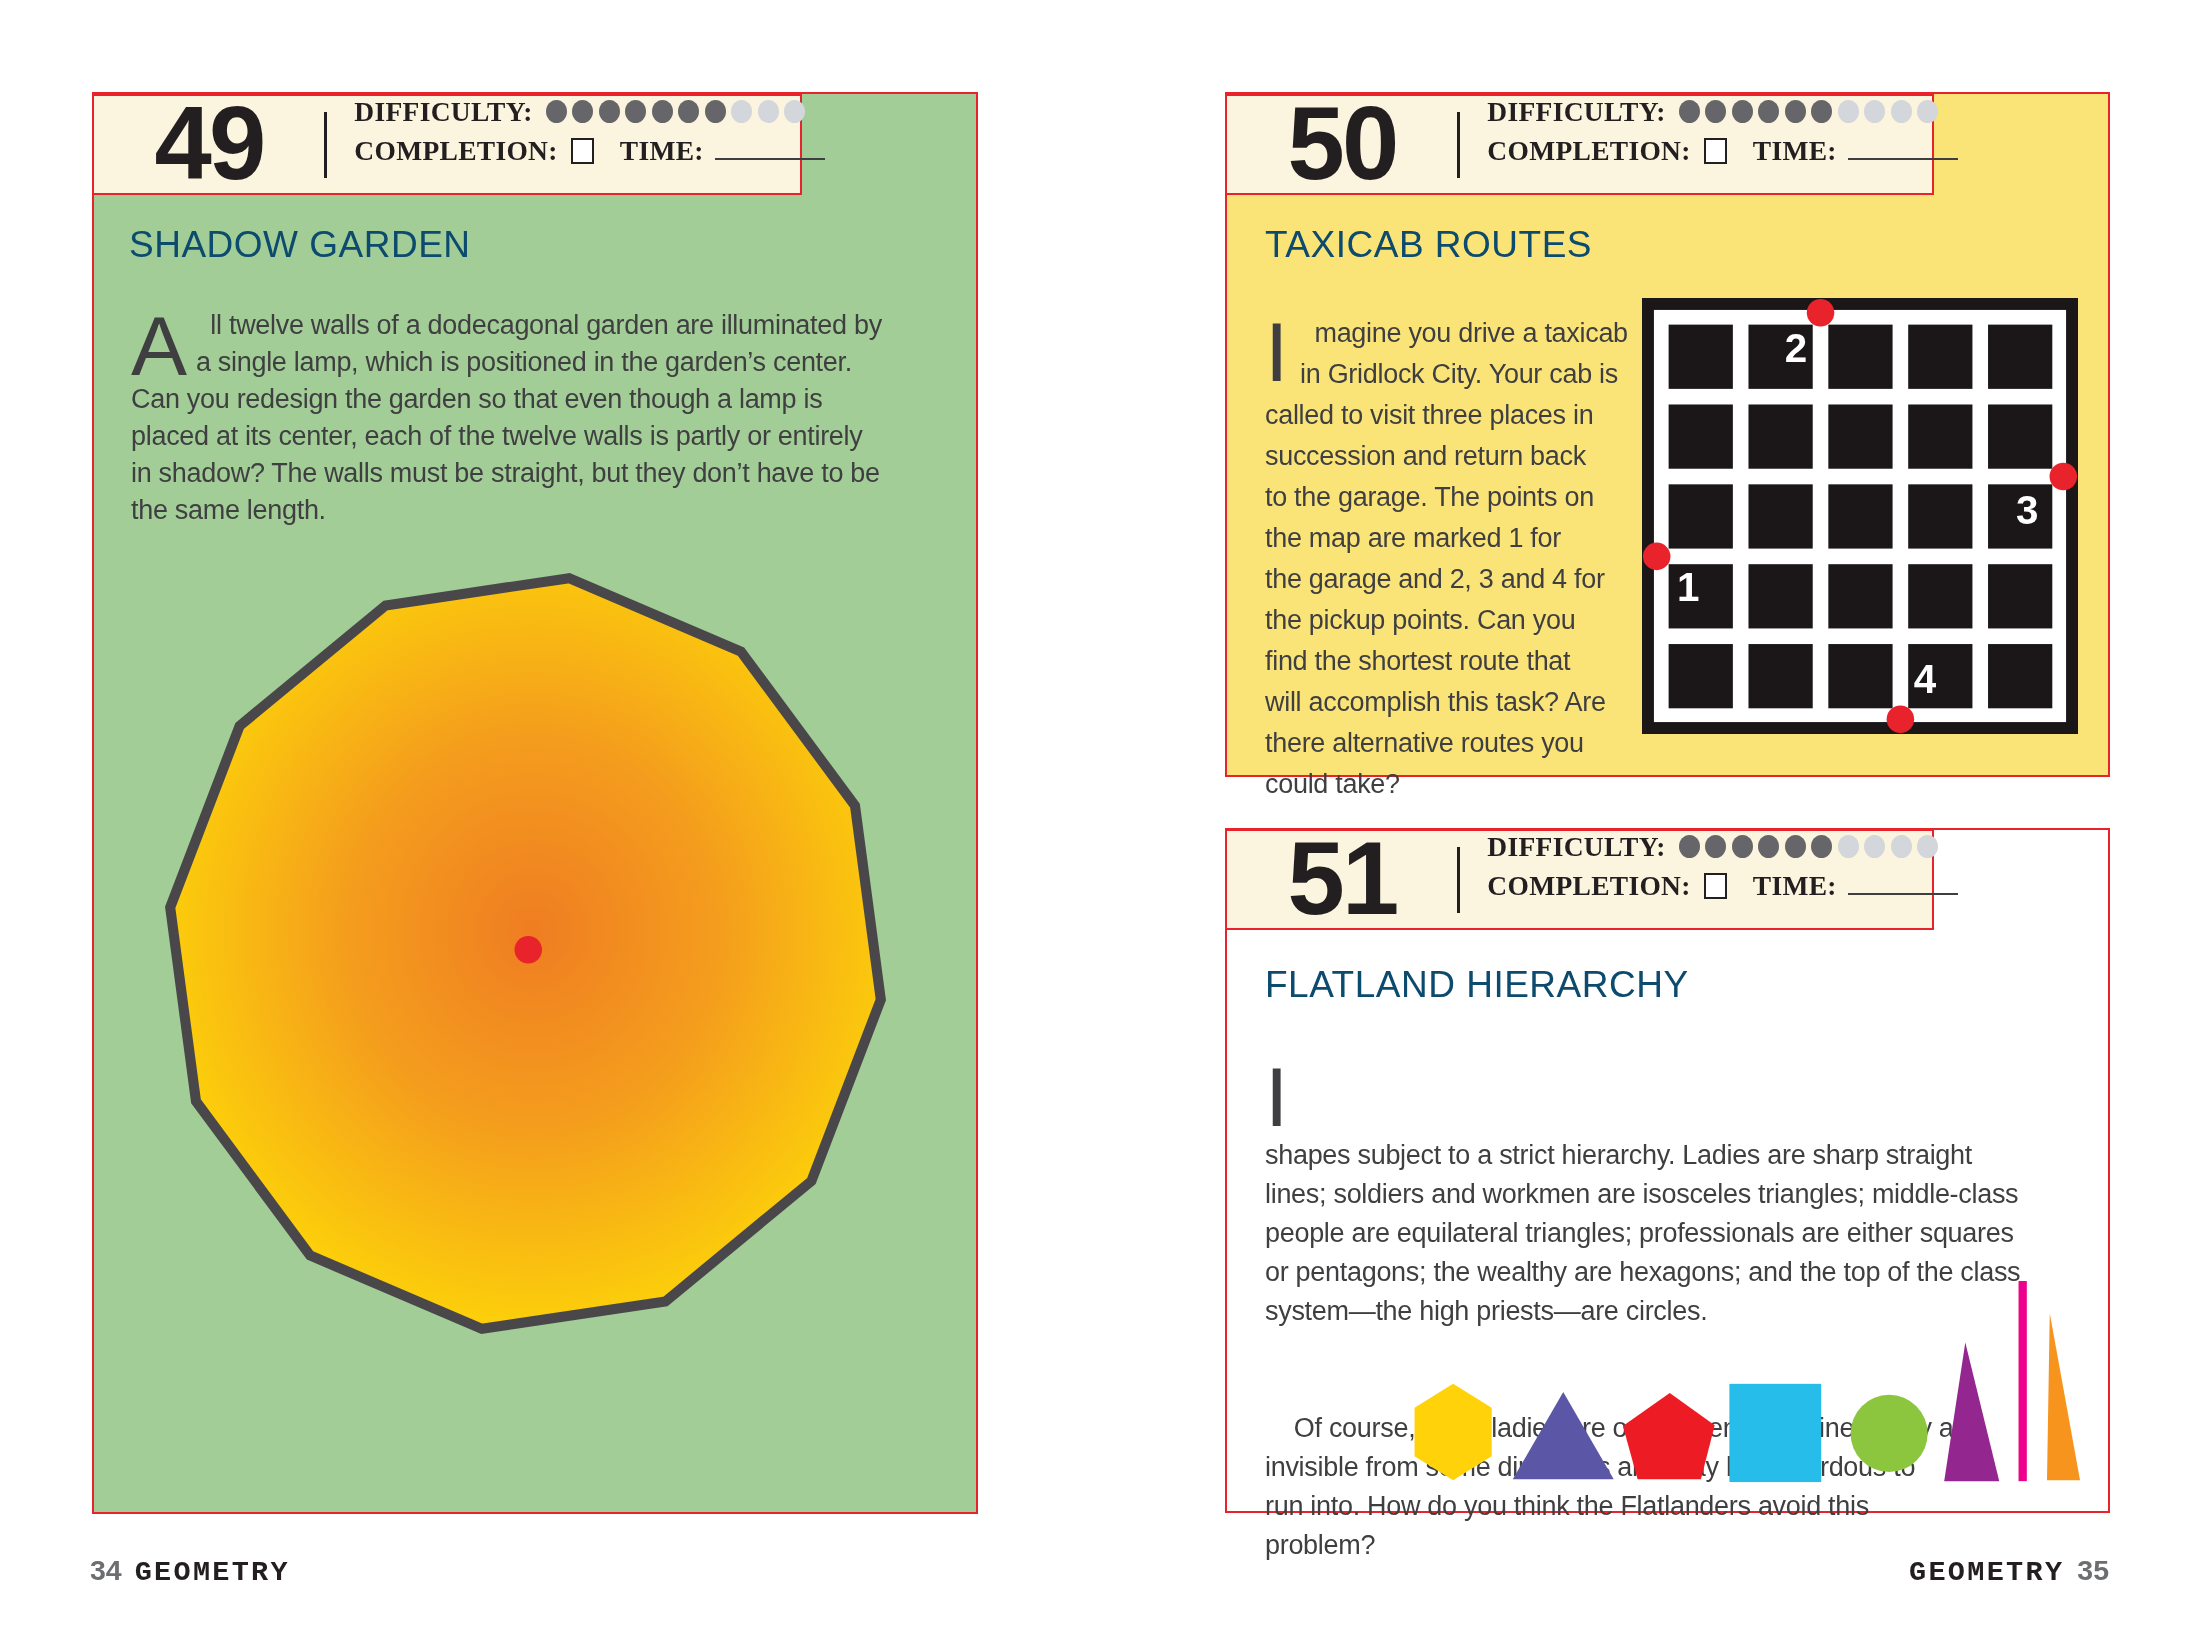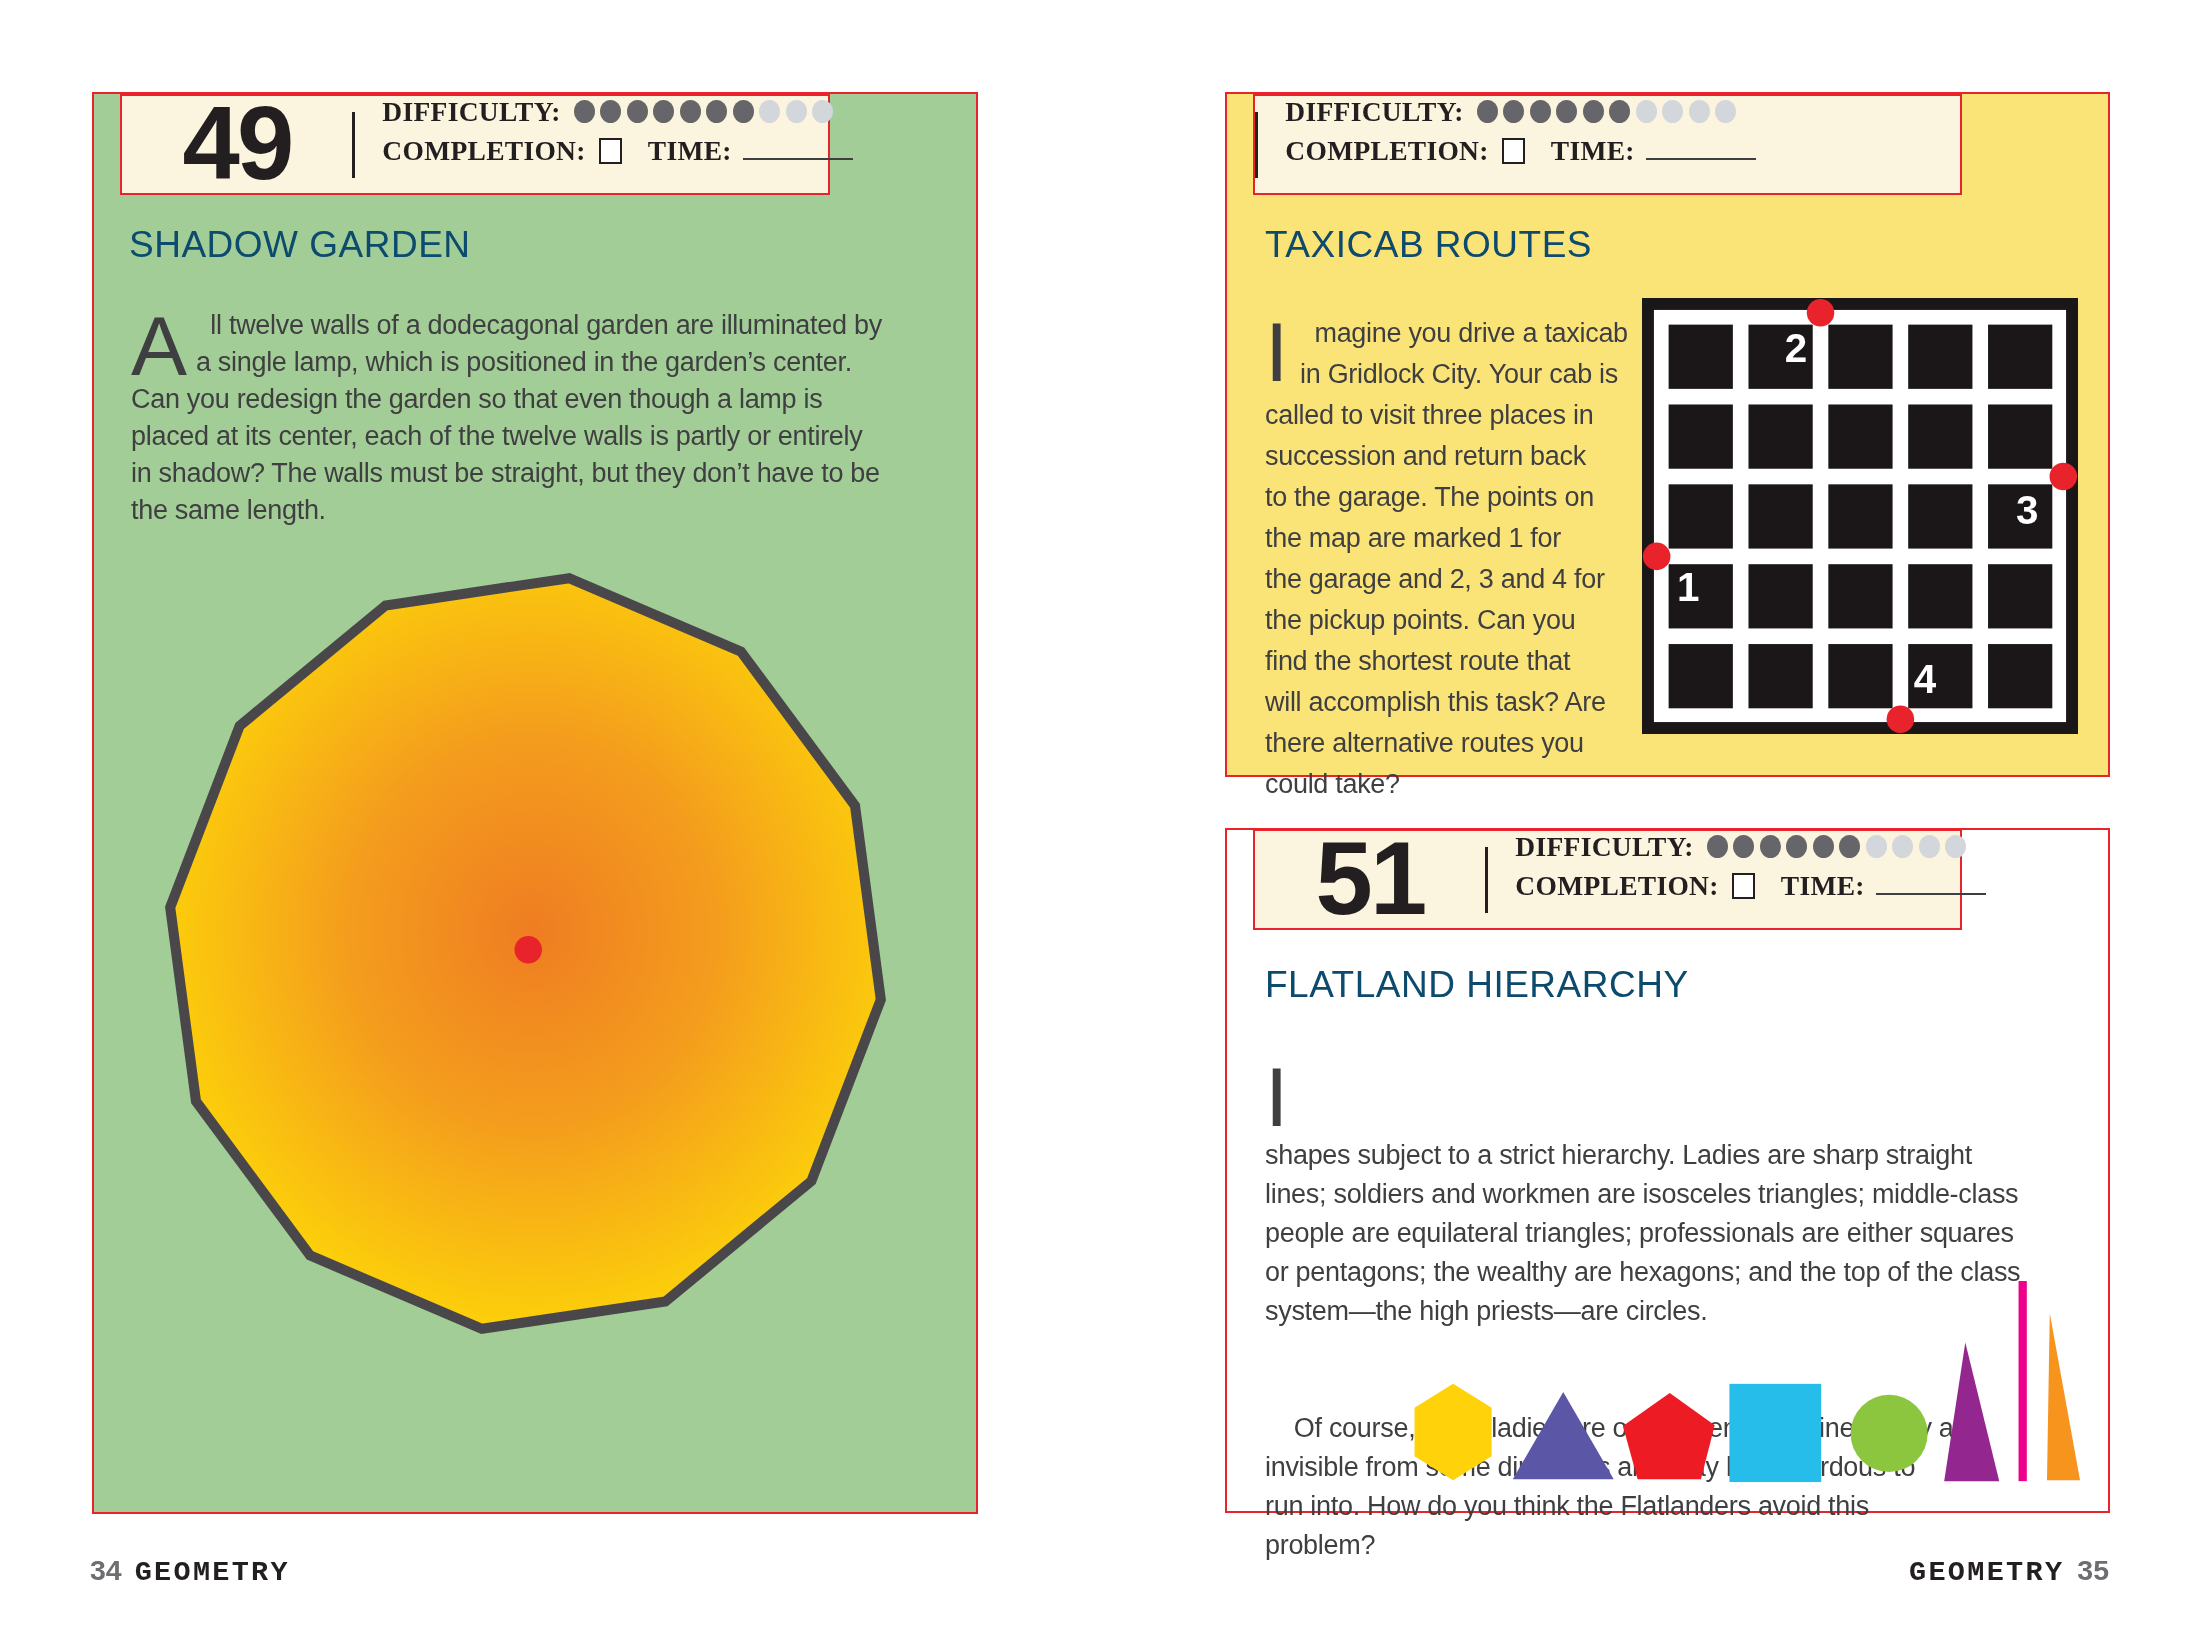--- a/index.html
+++ b/index.html
@@ -7,21 +7,21 @@
     font-family:"Liberation Sans", sans-serif; }
 
   
   .panel { position:absolute; border:2.8px solid #E8232B; }
   .panel-green { left:92px; top:92px; width:886px; height:1422px; background:#A2CD96; }
   .panel-yellow { left:1225px; top:92px; width:885px; height:685px; background:#FAE478; }
   .panel-white { left:1225px; top:828px; width:885px; height:685px; background:#ffffff; }
 
   
   .puzzle-header { position:absolute; height:101px; background:#FBF4DE;
-    border:2.8px solid #E8232B; display:flex; align-items:stretch; z-index:5;margin-left:28px; }
+    border:2.8px solid #E8232B; display:flex; align-items:stretch; z-index:5; }
   .hdr-49 { left:92px; top:94px; width:710px; }
   .hdr-50 { left:1225px; top:94px; width:709px; }
   .hdr-51 { left:1225px; top:829px; width:709px; }
   .puzzle-number { flex:0 0 230px; text-align:center; font-size:103px; font-weight:700;
     letter-spacing:-2.8px; color:#231F20; line-height:96px; }
   .hdr-divider { flex:0 0 2.8px; background:#231F20; height:66px; align-self:center; }
   .hdr-info { flex:1; display:flex; flex-direction:column; justify-content:flex-start;
     gap:8.3px; padding-left:27.5px;font-family:Liberation Serif, serif; }
   .hdr-row { display:flex; align-items:center; height:31px; }
   .hdr-label { font-size:27.5px; font-weight:700; color:#231F20; letter-spacing:0.3px; }
@@ -112,20 +112,21 @@
       <stop offset="100%" id="grad-stop-2" stop-color="#FFE104"></stop>
     </radialGradient>
   </defs>
   <polygon id="dodecagon" fill="url(#gardenGrad)" stroke-width="11" points="447.5,11.1 247.6,40.8 88.5,172.1 12.9,369.8 41.0,581.0 165.3,749.0 352.5,828.9 552.4,799.2 711.5,667.9 787.1,470.2 759.0,259.0 634.7,91.0" stroke="#4A474A"></polygon>
   <circle id="lamp-dot" cx="403" cy="416" r="15" fill="#E8232B"></circle>
 </svg>
 
 <div class="panel panel-yellow"></div>
 
 <div class="puzzle-header hdr-50">
+  <div class="puzzle-number">50</div>
   <div class="hdr-divider"></div>
   <div class="hdr-info">
     <div class="hdr-row">
       <span class="hdr-label">DIFFICULTY:</span>
       <span class="dots">
           <span class="dot"></span>
           <span class="dot"></span>
           <span class="dot"></span>
           <span class="dot"></span>
           <span class="dot"></span>

